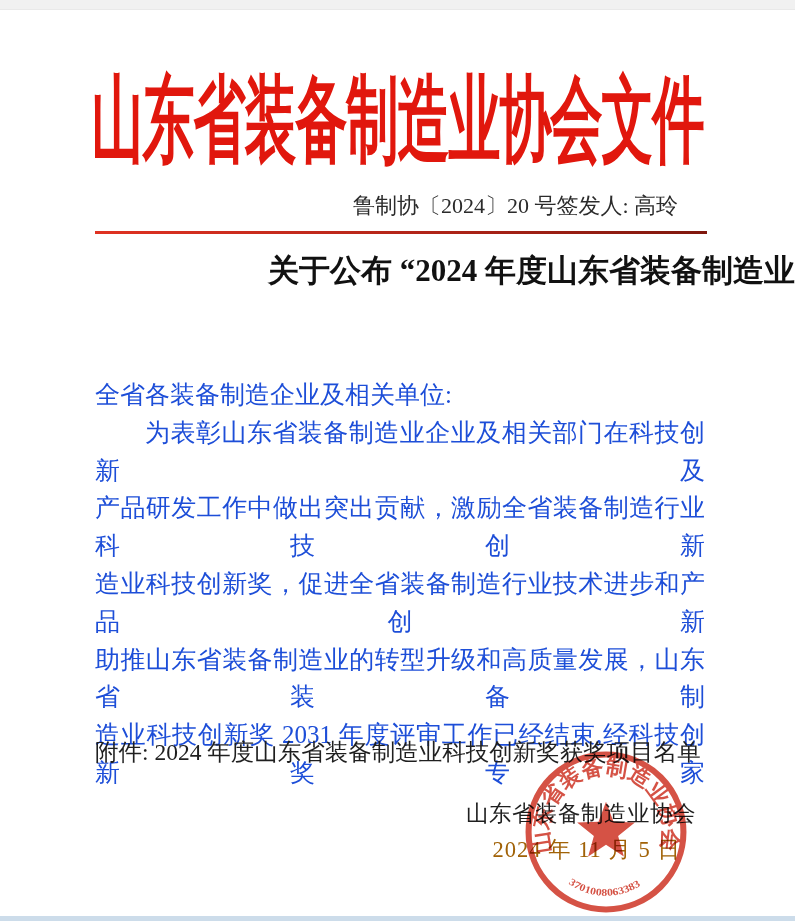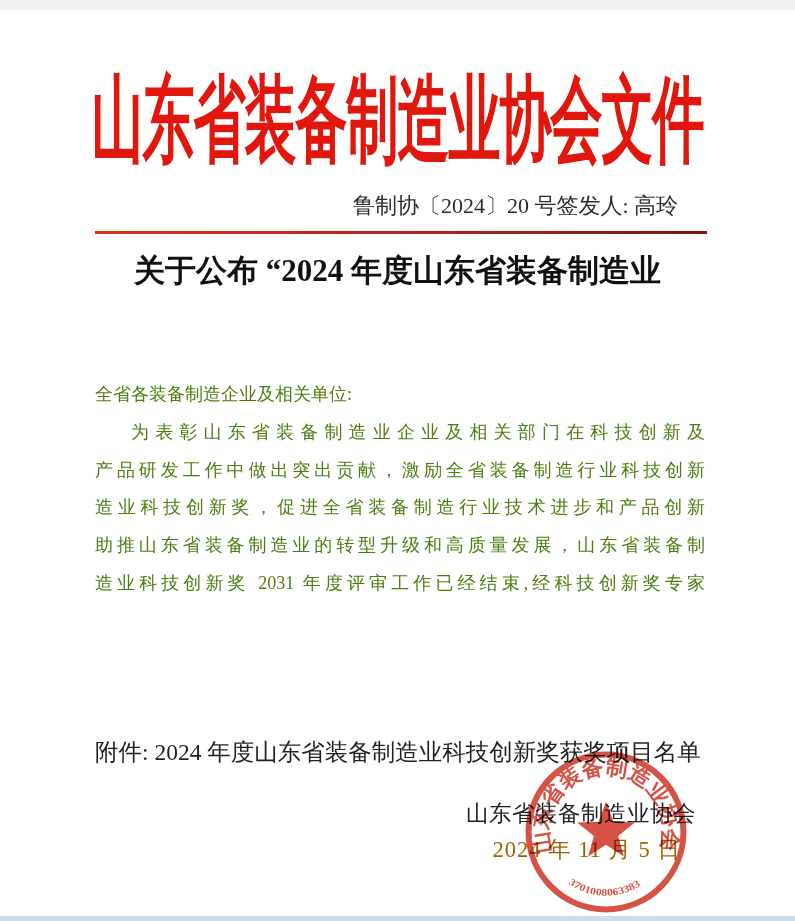--- a/index.html
+++ b/index.html
@@ -25,26 +25,26 @@
     font-size:22px;color:#2b2b2b;
   }
 
   .red-rule{
     position:absolute;top:231px;left:95px;width:612px;height:3px;
     background:linear-gradient(to right,#e03222,#b02418 55%,#7f170d);
   }
 
   .doc-heading{
     position:absolute;top:247px;left:0;width:795px;
-    text-align:center;font-weight:bold;font-size:31px;line-height:48px;color:#111;
+    text-align:right;font-weight:bold;font-size:31px;line-height:48px;color:#111;
   }
 
   .body-text{
     position:absolute;top:376px;left:95px;width:610px;
-    font-size:18px;line-height:37.8px;color:#4d7c0f;
+    font-size:25px;line-height:37.8px;color:#1d4ed8;
   }
   .body-text .line{white-space:nowrap;}
   .body-text .fill{white-space:normal;text-align:justify;text-align-last:justify;}
   .body-text .indent{text-indent:2em;}
 
   .attachment{
     position:absolute;top:716px;left:95px;width:640px;
     font-size:23.5px;color:#1f1f1f;white-space:nowrap;margin-top:20px;
   }
 

